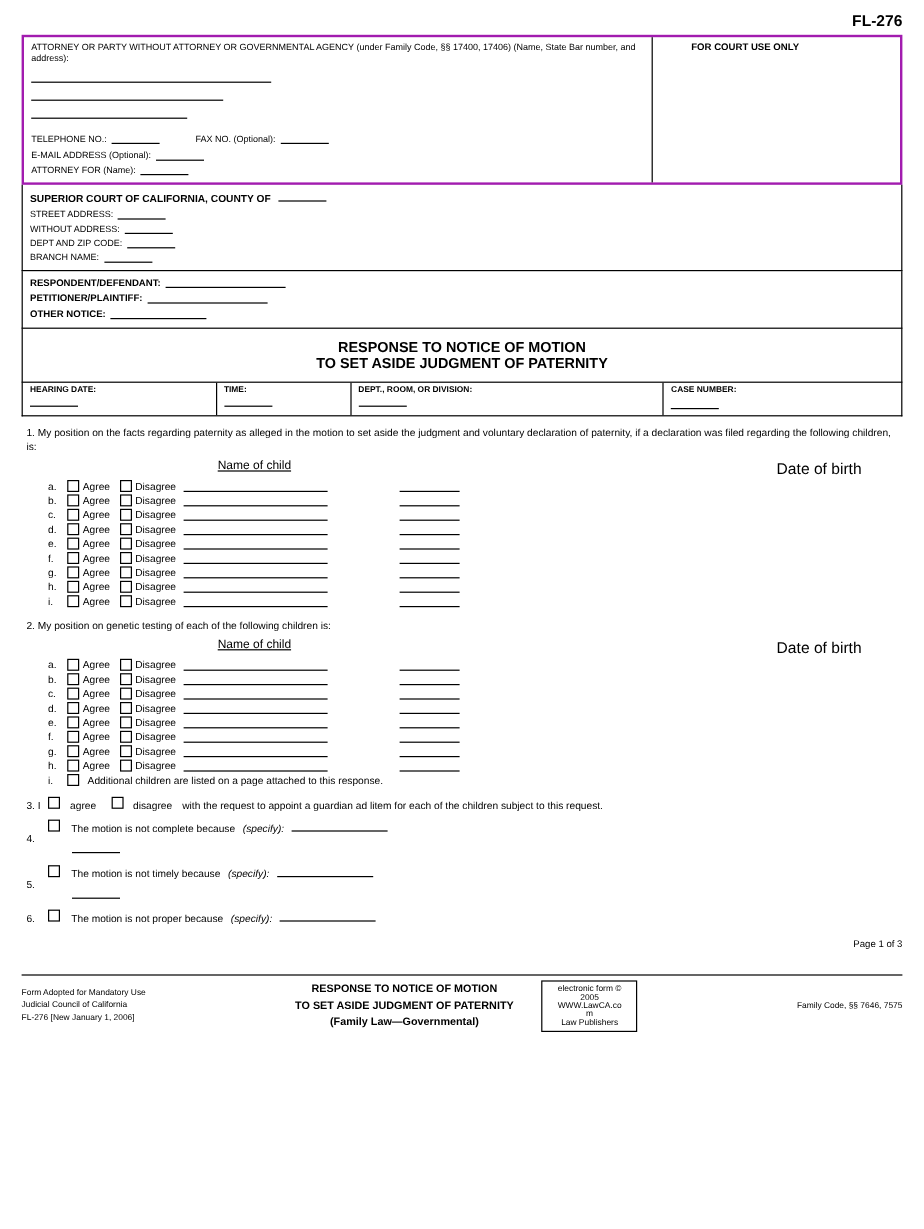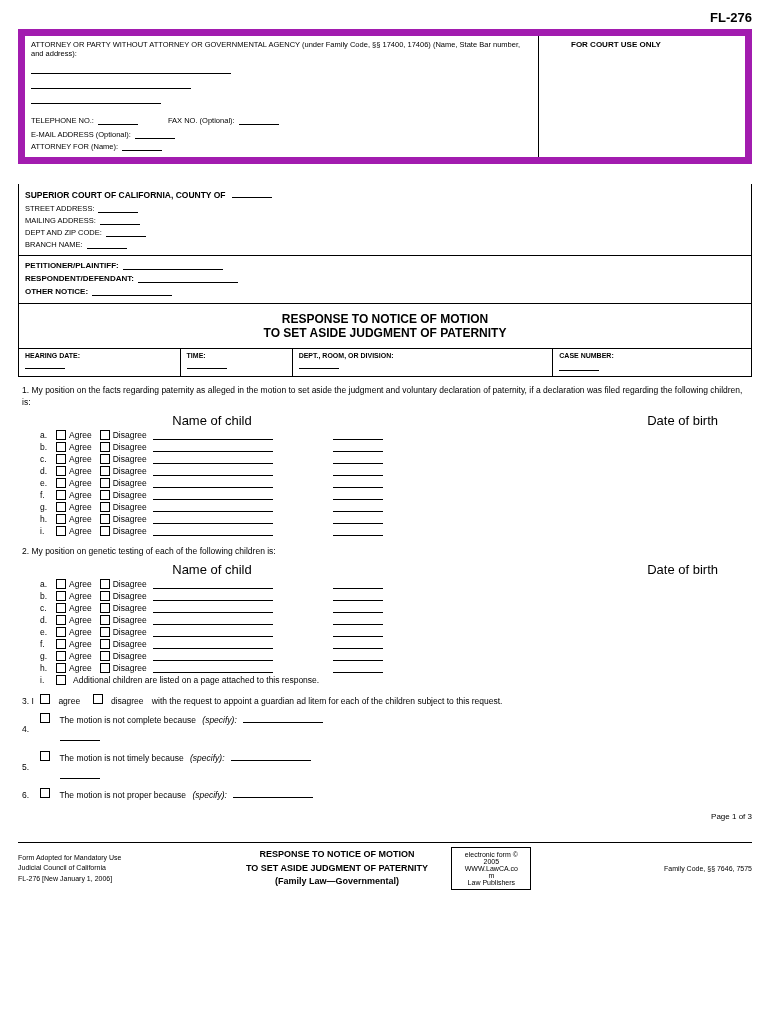--- a/index.html
+++ b/index.html
@@ -18,21 +18,21 @@
       position: relative;
     }
     .form-number {
       text-align: right;
       font-weight: bold;
       font-size: 13px;
       margin-bottom: 4px;
     }
     .top-section {
       display: flex;
-      border: 7px solid #a21caf;
+      border: 2px solid #a21caf;
       gap: 26px;
     }
     .top-left {
       flex: 1;
       border-right: 1px solid #000;
       padding: 4px 6px;
       min-height: 110px;
     }
     .top-right {
       width: 180px;
@@ -69,21 +69,20 @@
     }
     .tel-fax-row {
       display: flex;
       gap: 30px;
       margin-bottom: 2px;
     }
     .court-section {
       border: 1px solid #000;
       border-top: none;
       padding: 4px 6px;
-      margin-top: 20px;
     }
     .court-title {
       font-size: 8.5px;
       font-weight: bold;
       margin-bottom: 3px;
     }
     .court-line {
       display: flex;
       align-items: center;
       margin-bottom: 2px;
@@ -137,21 +136,22 @@
       line-height: 1.4;
     }
     .col-headers {
       display: flex;
       margin-bottom: 2px;
       padding-left: 60px;
     }
     .col-name {
       width: 260px;
       text-align: center;
-      font-size: 13px;
+      font-size: 10px;
+      text-decoration: underline;
     }
     .col-dob {
       flex: 1;
       text-align: right;
       font-size: 13px;
       padding-right: 30px;
     }
     .child-row {
       display: flex;
       align-items: center;
@@ -308,40 +308,40 @@
   <div class="court-section">
     <div class="court-title">
       <span>SUPERIOR COURT OF CALIFORNIA, COUNTY OF</span>
       <span class="underline-sm" style="margin-left:4px;"></span>
     </div>
     <div class="court-line">
       <span style="margin-right:4px;">STREET ADDRESS:</span>
       <span class="underline-sm"></span>
     </div>
     <div class="court-line">
-      <span style="margin-right:4px;">MAILING ADDRESS:</span>
+      <span style="margin-right:4px;">WITHOUT ADDRESS:</span>
       <span class="underline-sm"></span>
     </div>
     <div class="court-line">
       <span style="margin-right:4px;">DEPT AND ZIP CODE:</span>
       <span class="underline-sm"></span>
     </div>
     <div class="court-line">
       <span style="margin-right:4px;">BRANCH NAME:</span>
       <span class="underline-sm"></span>
     </div>
   </div>
 
   <div class="party-section">
     <div class="party-line">
+      <span style="font-weight:bold;font-size:8px;margin-right:4px;">RESPONDENT/DEFENDANT:</span>
+      <span class="underline" style="min-width:100px;"></span>
+    </div>
+    <div class="party-line">
       <span style="font-weight:bold;font-size:8px;margin-right:4px;">PETITIONER/PLAINTIFF:</span>
-      <span class="underline" style="min-width:100px;"></span>
-    </div>
-    <div class="party-line">
-      <span style="font-weight:bold;font-size:8px;margin-right:4px;">RESPONDENT/DEFENDANT:</span>
       <span class="underline" style="min-width:100px;"></span>
     </div>
     <div class="party-line">
       <span style="font-weight:bold;font-size:8px;margin-right:4px;">OTHER NOTICE:</span>
       <span class="underline" style="min-width:80px;"></span>
     </div>
   </div>
 
   <div class="title-section">
     <div class="title-main">RESPONSE TO NOTICE OF MOTION</div>

